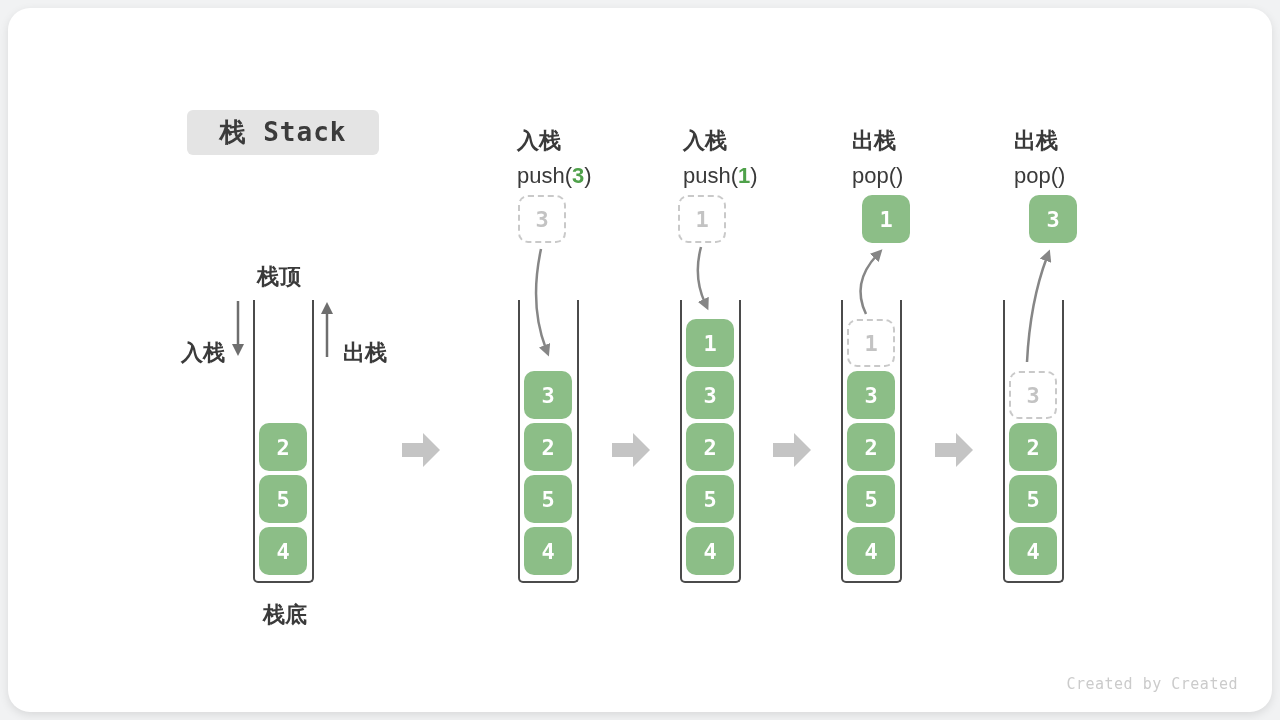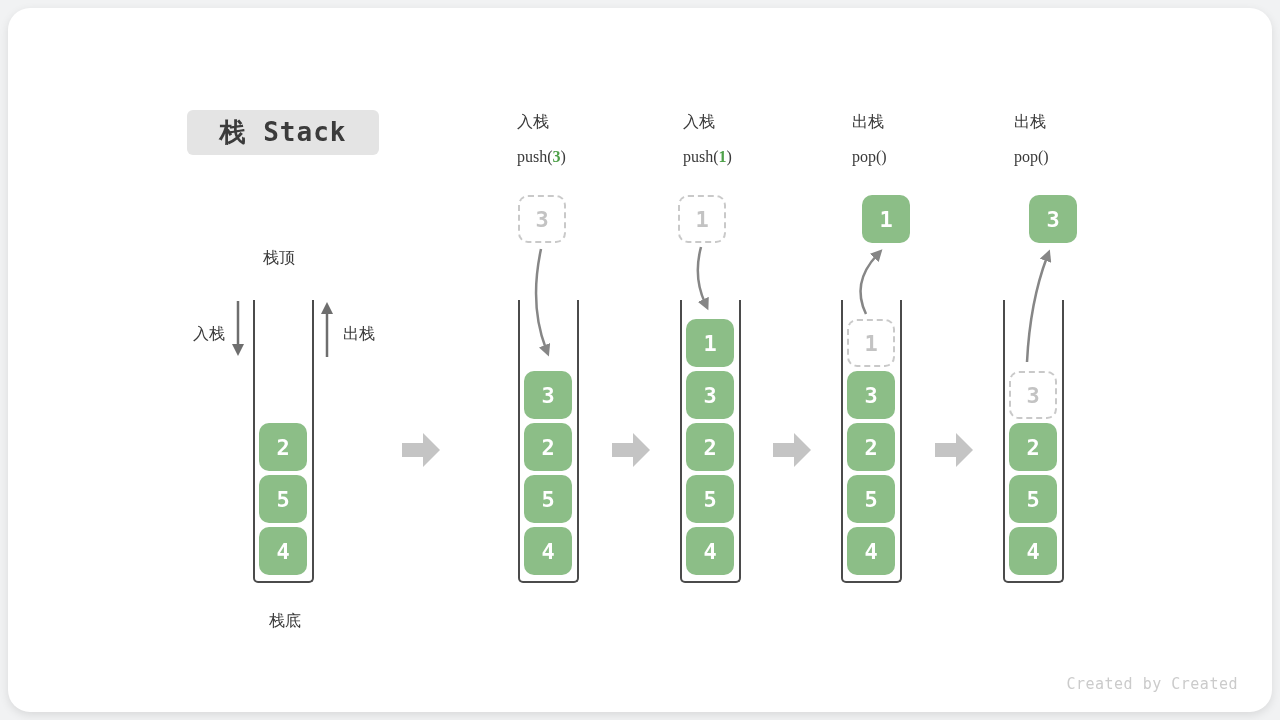--- a/index.html
+++ b/index.html
@@ -16,25 +16,25 @@
   .abs { position:absolute; }
   .title-box {
     position:absolute; left:187px; top:110px; width:192px; height:45px;
     background:#e4e4e4; border-radius:6px;
     display:flex; align-items:center; justify-content:center;
     font-family:"DejaVu Sans Mono", monospace;
     font-size:26px; font-weight:bold; color:#3b3b3b; letter-spacing:1px;
   }
   .cn {
     font-family:"Liberation Sans", sans-serif;
-    font-weight:normal; font-size:16px; color:#3a3a3a; line-height:27px;
+    font-weight:bold; font-size:22px; color:#3a3a3a; line-height:27px;margin-top:19px;
   }
   .code {
-    font-family:Liberation Serif, serif;
-    font-size:16px; color:#3a3a3a; line-height:27px; white-space:pre;
+    font-family:Liberation Sans, sans-serif;
+    font-size:22px; color:#3a3a3a; line-height:27px; white-space:pre;
   }
   .code .arg { color:#4fa14a; font-weight:bold; }
   .col-header { position:absolute; top:108px; }
   .col-header .line2 { margin-top:8px; }
   .well {
     position:absolute; top:300px; width:61px; height:283px;
     border-left:2px solid #4b4b4b; border-right:2px solid #4b4b4b;
     border-bottom:2px solid #4b4b4b; border-radius:0 0 5px 5px;
     box-sizing:border-box; background:transparent;
   }
@@ -84,21 +84,21 @@
       <polygon points="773,443 794,443 794,433 811,450 794,467 794,457 773,457" fill="#c4c4c4"></polygon>
       <polygon points="935,443 956,443 956,433 973,450 956,467 956,457 935,457" fill="#c4c4c4"></polygon>
     </g>
 </svg>
 
 <div class="title-box">
   <span>栈 Stack</span>
 </div>
 
 <div class="side-label cn abs" style="left:234px; top:244px; width:90px;">栈顶</div>
-<div class="side-label cn abs" style="left:240px; top:607px; width:90px;">栈底</div>
+<div class="side-label cn abs" style="left:240px; top:582px; width:90px;">栈底</div>
 <div class="side-label cn abs" style="left:155px; top:320px; width:70px; text-align:right;">入栈</div>
 <div class="side-label cn abs" style="left:343px; top:320px; width:70px; text-align:left;">出栈</div>
 
 <div id="columns">
     <div class="well" style="left: 253px;"></div>
     <div class="cell" style="left: 259px; top: 423px;">2</div>
     <div class="cell" style="left: 259px; top: 475px;">5</div>
     <div class="cell" style="left: 259px; top: 527px;">4</div>
     <div class="col-header" style="left: 517px;">
       <div class="cn line1">入栈</div>

